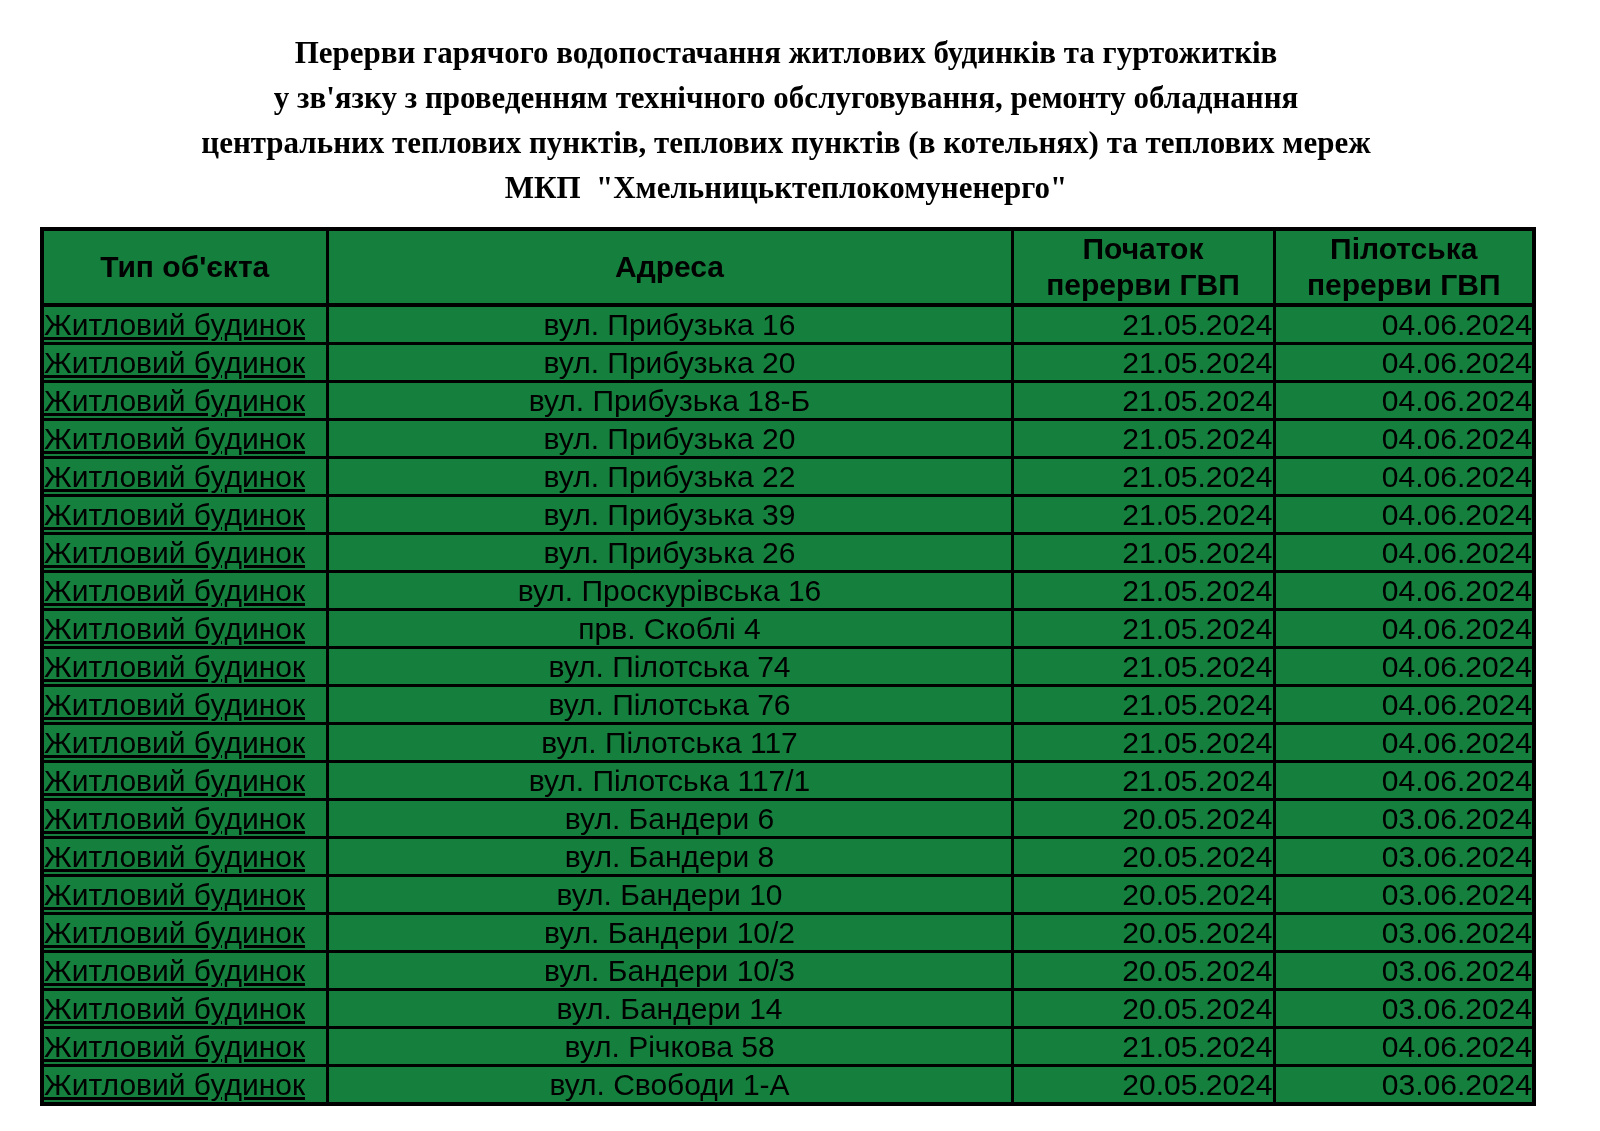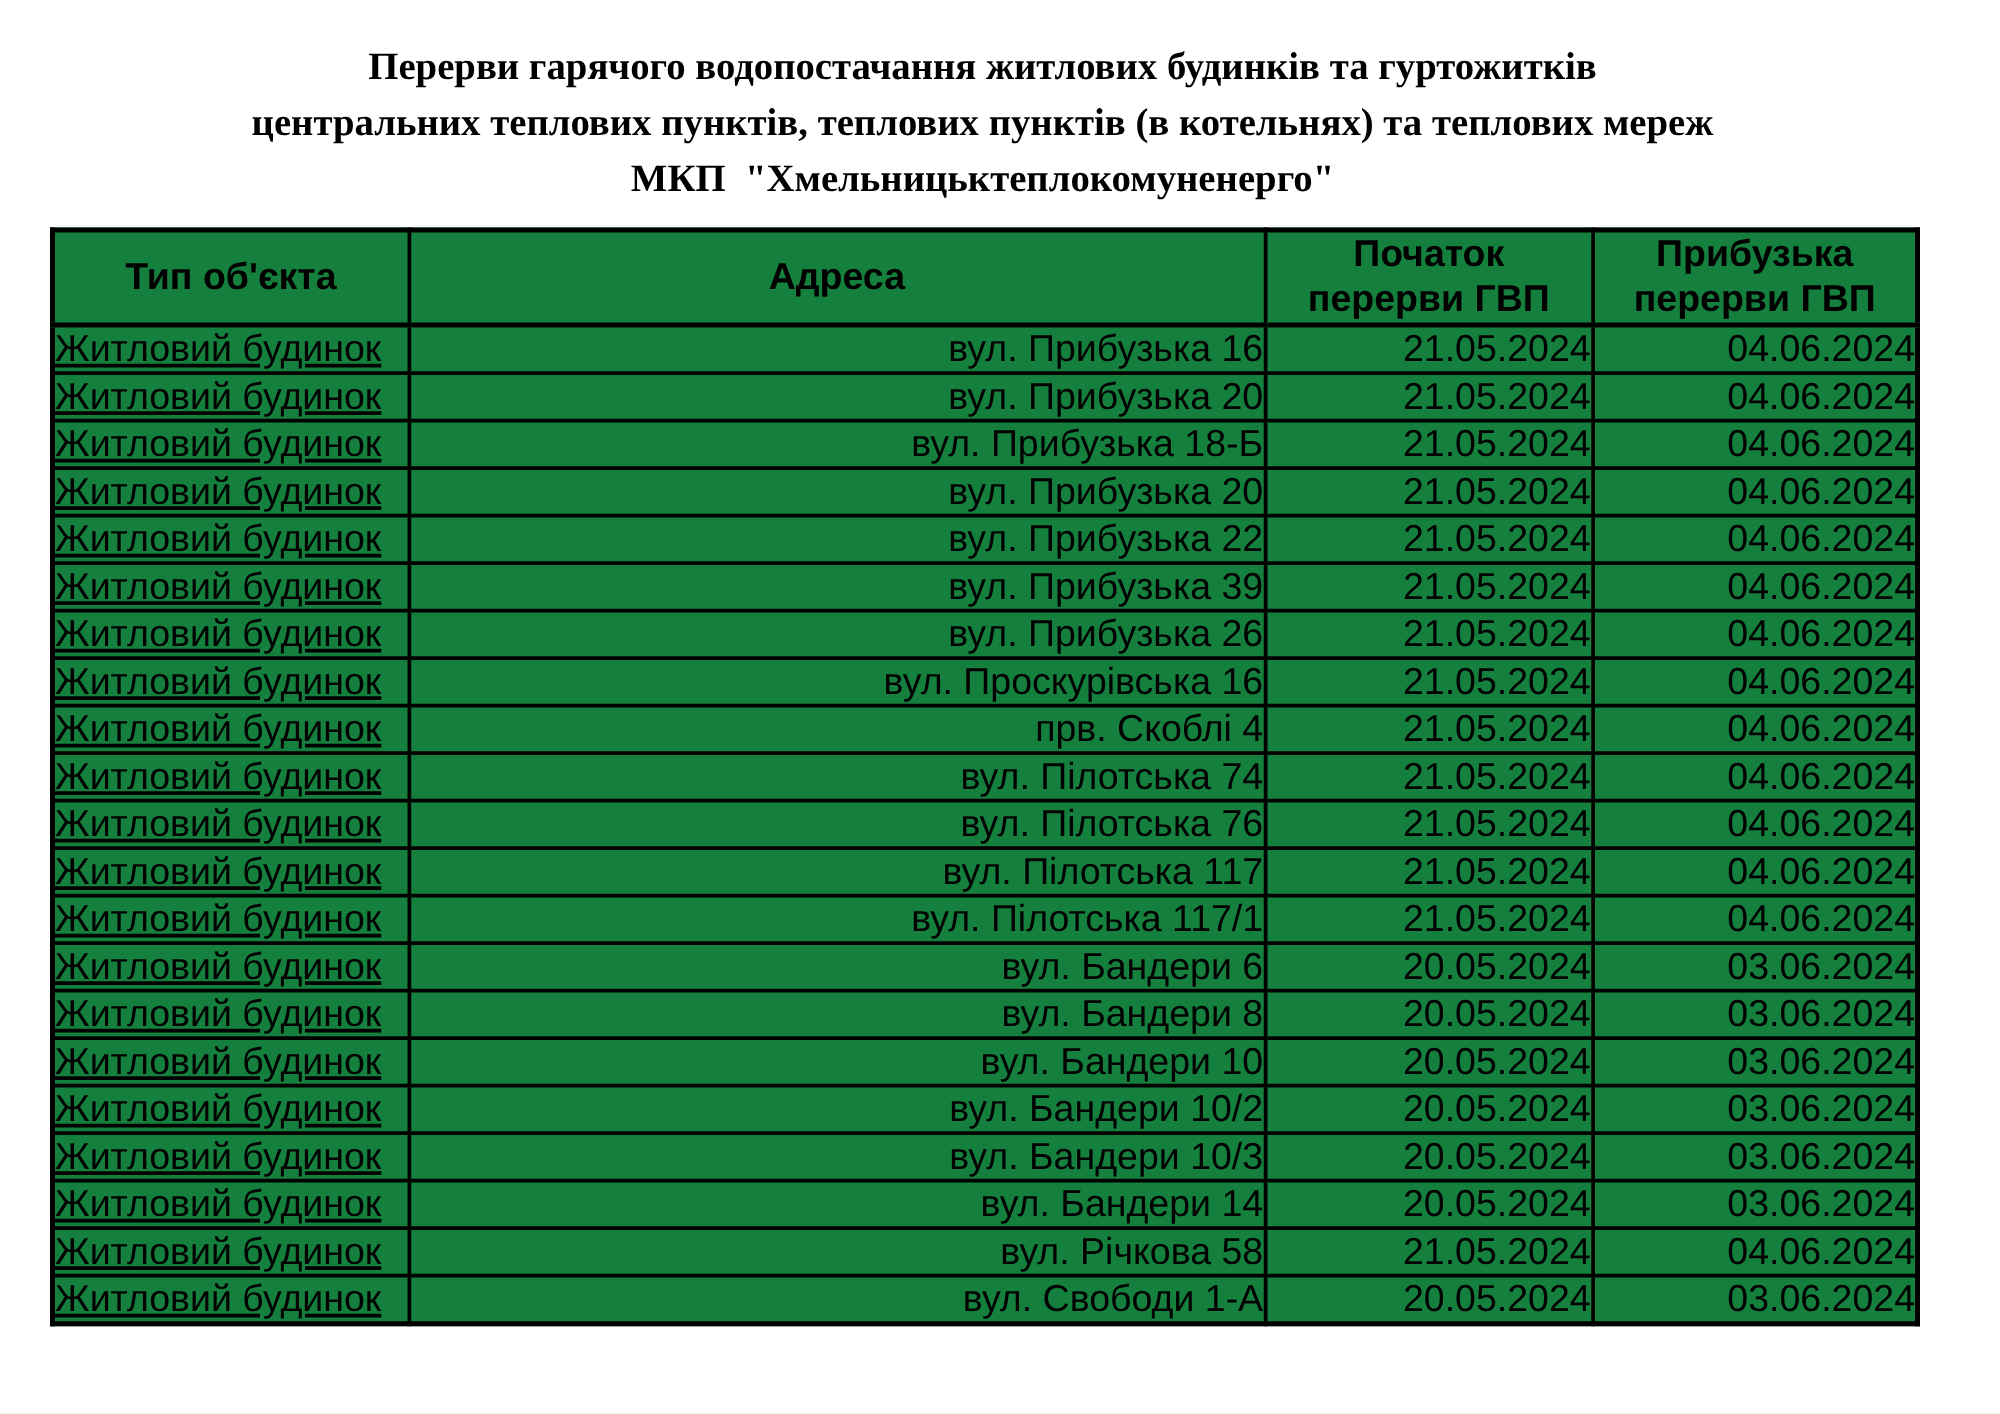--- a/index.html
+++ b/index.html
@@ -57,47 +57,48 @@
     font-family: "Liberation Sans", sans-serif;
     font-size: 30px;
     line-height: 35px;
     height: 35px;
     vertical-align: middle;
     padding: 0;
     white-space: nowrap;
     overflow: hidden;
   }
   td.col-type { text-align: left; padding-left: 5px; text-decoration: underline; }
-  td.col-addr { text-align: right; padding-left: 7px; margin-top: 13px; }
+  td.col-addr { text-align: center; padding-left: 7px; margin-top: 13px; }
   td.col-date { text-align: right; padding-right: 5px; }
 </style>
 </head>
 <body>
 
 <div class="doc">
 
   <div class="title">
     <div class="title-line">Перерви гарячого водопостачання житлових будинків та гуртожитків</div>
+    <div class="title-line">у зв'язку з проведенням технічного обслуговування, ремонту обладнання</div>
     <div class="title-line">центральних теплових пунктів, теплових пунктів (в котельнях) та теплових мереж</div>
     <div class="title-line">МКП  "Хмельницьктеплокомуненерго"</div>
   </div>
 
   <table class="schedule">
     <colgroup>
       <col style="width:285px">
       <col style="width:685px">
       <col style="width:262px">
       <col style="width:260px">
     </colgroup>
     <thead>
       <tr>
         <th>Тип об'єкта</th>
         <th>Адреса</th>
         <th>Початок перерви ГВП</th>
-        <th>Прибузька перерви ГВП</th>
+        <th>Пілотська перерви ГВП</th>
       </tr>
     </thead>
     <tbody>
   <tr>
     <td class="col-type">Житловий будинок</td>
     <td class="col-addr">вул. Прибузька 16</td>
     <td class="col-date">21.05.2024</td>
     <td class="col-date">04.06.2024</td>
   </tr>
 

